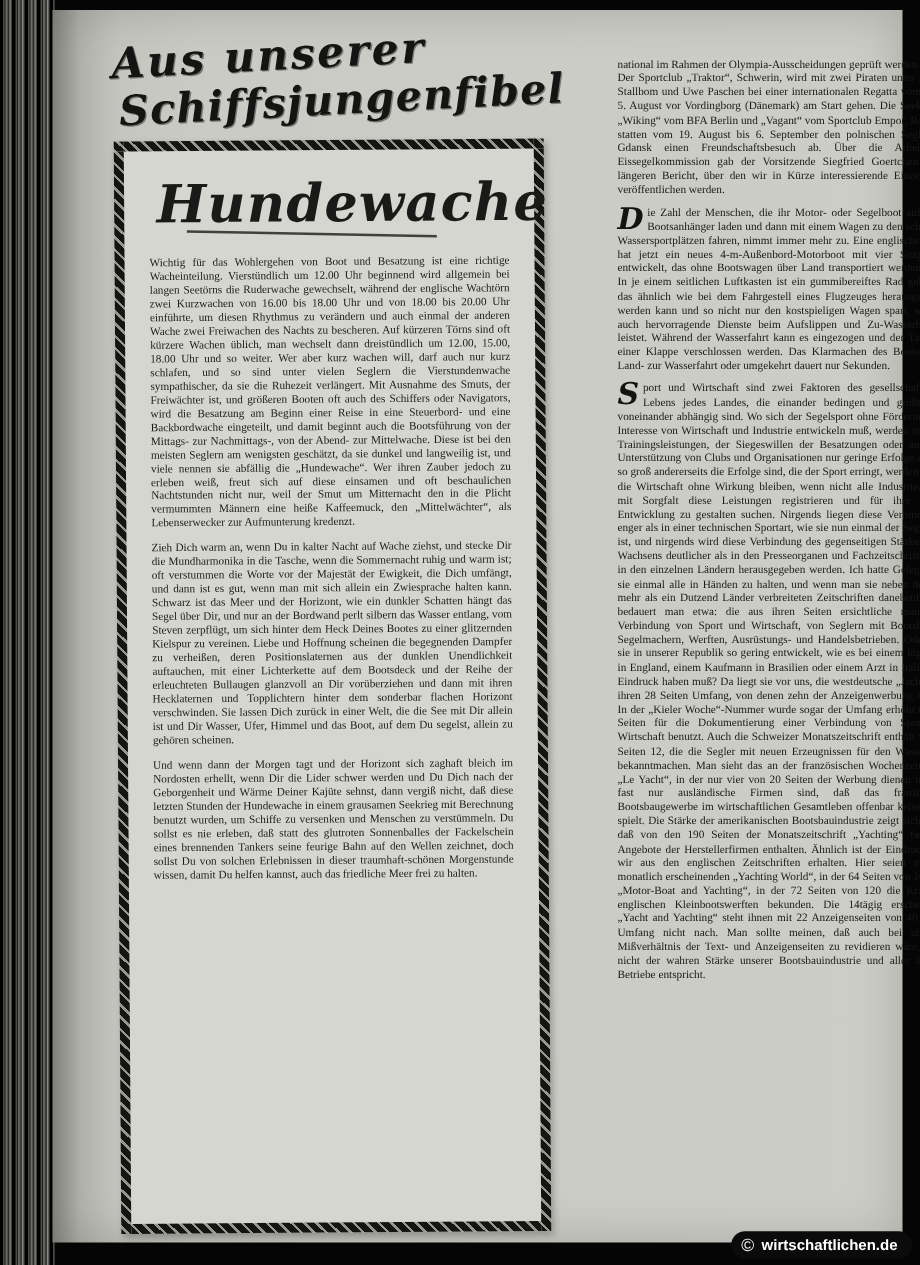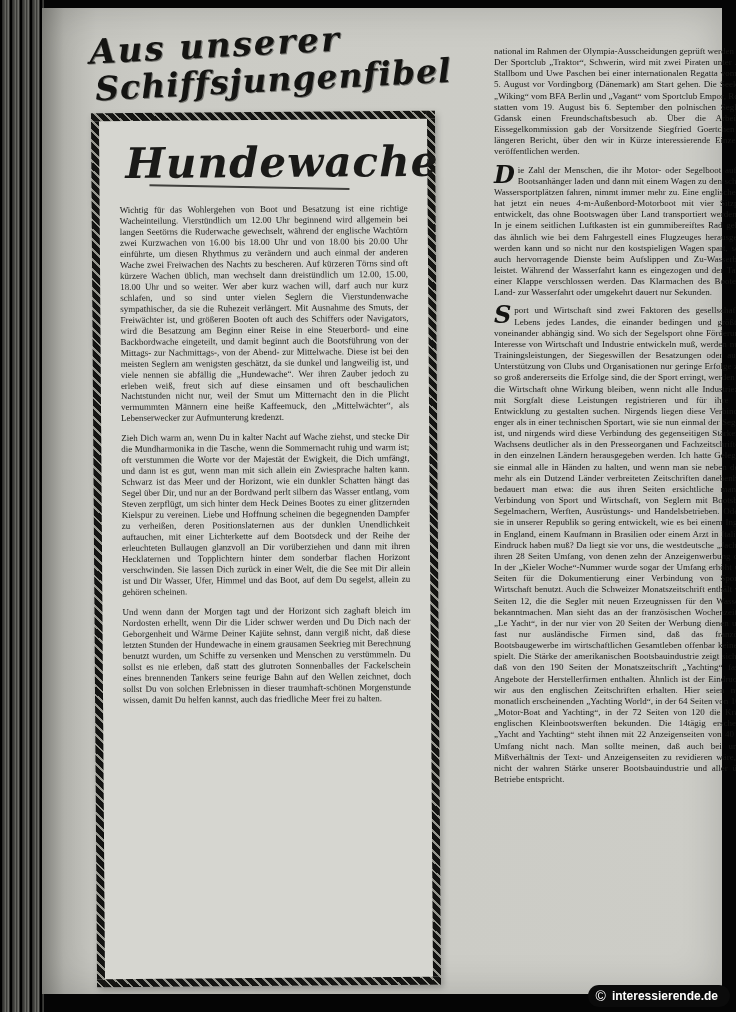--- a/index.html
+++ b/index.html
@@ -111,14 +111,14 @@
   <div class="right-col">
     <p><span>national im Rahmen der Olympia-Ausscheidungen geprüft werden sollen. Der Sportclub „Traktor“, Schwerin, wird mit zwei Piraten unter Jochen Stallbom und Uwe Paschen bei einer internationalen Regatta vom 3. bis 5. August vor Vordingborg (Dänemark) am Start gehen. Die Seekreuzer „Wiking“ vom BFA Berlin und „Vagant“ vom Sportclub Empor, Rostock, statten vom 19. August bis 6. September den polnischen Seglern in Gdansk einen Freundschaftsbesuch ab. Über die Arbeit der Eissegelkommission gab der Vorsitzende Siegfried Goertchen einen längeren Bericht, über den wir in Kürze interessierende Einzelheiten veröffentlichen werden.</span></p>
     <p><span class="dropcap">D</span><span>ie Zahl der Menschen, die ihr Motor- oder Segelboot auf einen Bootsanhänger laden und dann mit einem Wagen zu den schönsten Wassersportplätzen fahren, nimmt immer mehr zu. Eine englische Firma hat jetzt ein neues 4-m-Außenbord-Motorboot mit vier Sitzplätzen entwickelt, das ohne Bootswagen über Land transportiert werden kann. In je einem seitlichen Luftkasten ist ein gummibereiftes Rad gehaltert, das ähnlich wie bei dem Fahrgestell eines Flugzeuges herausgeklappt werden kann und so nicht nur den kostspieligen Wagen spart, sondern auch hervorragende Dienste beim Aufslippen und Zu-Wasserbringen leistet. Während der Wasserfahrt kann es eingezogen und der Tank mit einer Klappe verschlossen werden. Das Klarmachen des Bootes vom Land- zur Wasserfahrt oder umgekehrt dauert nur Sekunden.</span></p>
     <p><span class="dropcap">S</span><span>port und Wirtschaft sind zwei Faktoren des gesellschaftlichen Lebens jedes Landes, die einander bedingen und größtenteils voneinander abhängig sind. Wo sich der Segelsport ohne Förderung und Interesse von Wirtschaft und Industrie entwickeln muß, werden nur gute Trainingsleistungen, der Siegeswillen der Besatzungen oder auch die Unterstützung von Clubs und Organisationen nur geringe Erfolge zeigen; so groß andererseits die Erfolge sind, die der Sport erringt, werden sie für die Wirtschaft ohne Wirkung bleiben, wenn nicht alle Industriezweige mit Sorgfalt diese Leistungen registrieren und für ihre eigene Entwicklung zu gestalten suchen. Nirgends liegen diese Verbindungen enger als in einer technischen Sportart, wie sie nun einmal der Segelsport ist, und nirgends wird diese Verbindung des gegenseitigen Stärkens und Wachsens deutlicher als in den Presseorganen und Fachzeitschriften, die in den einzelnen Ländern herausgegeben werden. Ich hatte Gelegenheit, sie einmal alle in Händen zu halten, und wenn man sie neben den von mehr als ein Dutzend Länder verbreiteten Zeitschriften danebenhält, so bedauert man etwa: die aus ihren Seiten ersichtliche mangelnde Verbindung von Sport und Wirtschaft, von Seglern mit Bootsbauern, Segelmachern, Werften, Ausrüstungs- und Handelsbetrieben. Oder sind sie in unserer Republik so gering entwickelt, wie es bei einem Ingenieur in England, einem Kaufmann in Brasilien oder einem Arzt in Italien den Eindruck haben muß? Da liegt sie vor uns, die westdeutsche „Jacht“, mit ihren 28 Seiten Umfang, von denen zehn der Anzeigenwerbung dienen. In der „Kieler Woche“-Nummer wurde sogar der Umfang erhöht und 22 Seiten für die Dokumentierung einer Verbindung von Sport und Wirtschaft benutzt. Auch die Schweizer Monatszeitschrift enthält von 24 Seiten 12, die die Segler mit neuen Erzeugnissen für den Wassersport bekanntmachen. Man sieht das an der französischen Wochenzeitschrift „Le Yacht“, in der nur vier von 20 Seiten der Werbung dienen und die fast nur ausländische Firmen sind, daß das französische Bootsbaugewerbe im wirtschaftlichen Gesamtleben offenbar keine Rolle spielt. Die Stärke der amerikanischen Bootsbauindustrie zeigt sich darin, daß von den 190 Seiten der Monatszeitschrift „Yachting“ fast 100 Angebote der Herstellerfirmen enthalten. Ähnlich ist der Eindruck, den wir aus den englischen Zeitschriften erhalten. Hier seien nur die monatlich erscheinenden „Yachting World“, in der 64 Seiten von 104 und „Motor-Boat and Yachting“, in der 72 Seiten von 120 die Kraft der englischen Kleinbootswerften bekunden. Die 14tägig erscheinende „Yacht and Yachting“ steht ihnen mit 22 Anzeigenseiten von 40 Seiten Umfang nicht nach. Man sollte meinen, daß auch bei uns das Mißverhältnis der Text- und Anzeigenseiten zu revidieren wäre, da es nicht der wahren Stärke unserer Bootsbauindustrie und aller übrigen Betriebe entspricht.</span></p>
   </div>
 
 </div>
 
 <div class="watermark">
   <span class="wm-symbol">©</span>
-  <span>interessierende.de</span>
+  <span>wirtschaftlichen.de</span>
 </div>
 
 </body></html>

